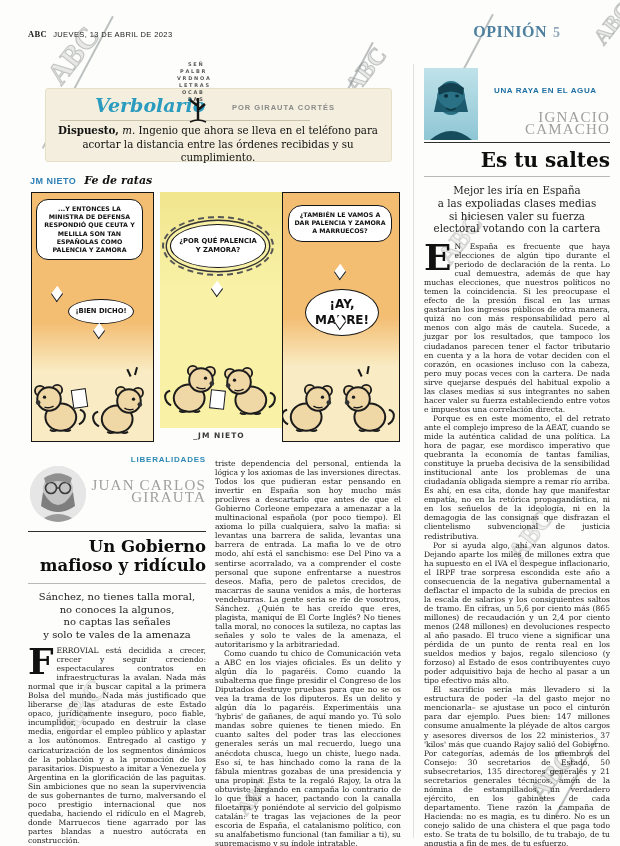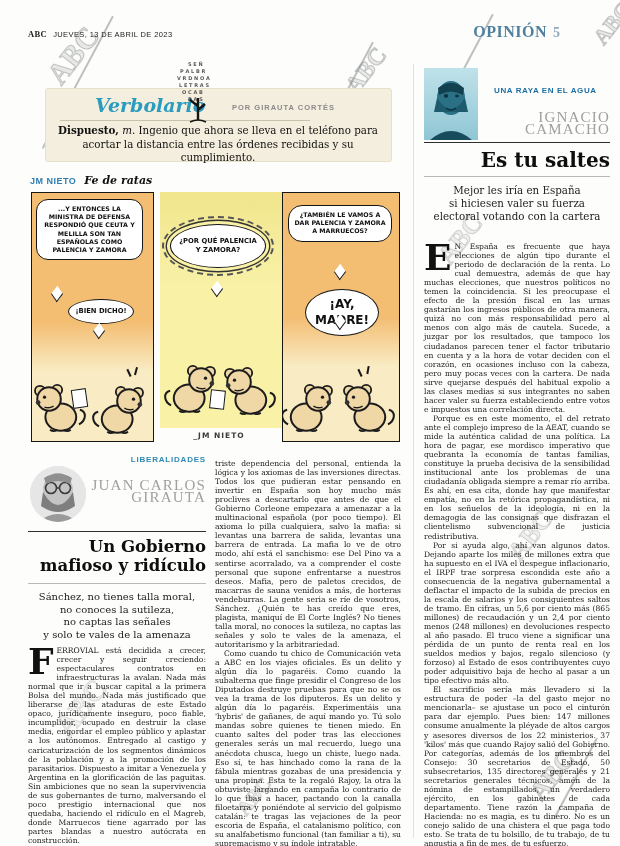--- a/index.html
+++ b/index.html
@@ -217,21 +217,21 @@
     </div>
   </div>
   <div class="rule-dark" style="left:28px;top:531px;width:178px;"></div>
   <div class="abs headline" style="left:28px;top:537px;width:178px;font-size:16.5px;line-height:19px;">
     <span style="display:block;">Un Gobierno</span>
     <span style="display:block;">mafioso y ridículo</span>
   </div>
   <div class="rule-light" style="left:28px;top:583px;width:178px;"></div>
   <div class="abs standfirst" style="left:28px;top:591px;width:178px;font-size:10px;line-height:12.5px;">
     <span>Sánchez, no tienes talla moral,</span>
-    <span>no conoces la sutileza,</span>
+    <span>no conoces la algunos,</span>
     <span>no captas las señales</span>
     <span>y solo te vales de la amenaza</span>
   </div>
   <div class="abs gir-col1 body-copy">
     <p><span class="dropcap">F</span><span>ERROVIAL está decidida a crecer, crecer y seguir creciendo: espectaculares contratos en infraestructuras la avalan. Nada más normal que ir a buscar capital a la primera Bolsa del mundo. Nada más justificado que liberarse de las ataduras de este Estado opaco, jurídicamente inseguro, poco fiable, incumplidor, ocupado en destruir la clase media, engordar el empleo público y aplastar a los autónomos. Entregado al castigo y caricaturización de los segmentos dinámicos de la población y a la promoción de los parasitarios. Dispuesto a imitar a Venezuela y Argentina en la glorificación de las paguitas. Sin ambiciones que no sean la supervivencia de sus gobernantes de turno, malversando el poco prestigio internacional que nos quedaba, haciendo el ridículo en el Magreb, donde Marruecos tiene agarrado por las partes blandas a nuestro autócrata en construcción.</span></p>
     <p class="ind"><span>No pretendo que un Gobierno de incompetentes, que castiga a los generadores de riqueza y desea la</span></p>
   </div>
   <div class="abs gir-col2 body-copy">
     <p><span>triste dependencia del personal, entienda la lógica y los axiomas de las inversiones directas. Todos los que pudieran estar pensando en invertir en España son hoy mucho más proclives a descartarlo que antes de que el Gobierno Corleone empezara a amenazar a la multinacional española (por poco tiempo). El axioma lo pilla cualquiera, salvo la mafia: si levantas una barrera de salida, levantas una barrera de entrada. La mafia lo ve de otro modo, ahí está el sanchismo: ese Del Pino va a sentirse acorralado, va a comprender el coste personal que supone enfrentarse a nuestros deseos. Mafia, pero de paletos crecidos, de macarras de sauna venidos a más, de horteras vendeburras. La gente seria se ríe de vosotros, Sánchez. ¿Quién te has creído que eres, plagista, maniquí de El Corte Inglés? No tienes talla moral, no conoces la sutileza, no captas las señales y solo te vales de la amenaza, el autoritarismo y la arbitrariedad.</span></p>
     <p class="ind"><span>Como cuando tu chico de Comunicación veta a ABC en los viajes oficiales. Es un delito y algún día lo pagaréis. Como cuando la subalterna que finge presidir el Congreso de los Diputados destruye pruebas para que no se os vea la trama de los diputeros. Es un delito y algún día lo pagaréis. Experimentáis una 'hybris' de gañanes, de aquí mando yo. Tú solo mandas sobre quienes te tienen miedo. En cuanto saltes del poder tras las elecciones generales serás un mal recuerdo, luego una anécdota chusca, luego un chiste, luego nada. Eso sí, te has hinchado como la rana de la fábula mientras gozabas de una presidencia y una propina. Esta te la regaló Rajoy, la otra la obtuviste largando en campaña lo contrario de lo que ibas a hacer, pactando con la canalla filoetarra y poniéndote al servicio del golpismo catalán: te tragas las vejaciones de la peor escoria de España, el catalanismo político, con su analfabetismo funcional (tan familiar a ti), su supremacismo y su índole intratable.</span></p>
@@ -263,20 +263,21 @@
     <div class="kicker" style="position:absolute;left:70px;top:26px;color:#1d6fa3;letter-spacing:.6px;">UNA RAYA EN EL AGUA</div>
     <div class="byline" style="position:absolute;right:0;top:52px;">
       <span style="display:block;">IGNACIO</span>
       <span style="display:block;">CAMACHO</span>
     </div>
     <div class="rule-dark" style="left:0;top:82px;width:186px;"></div>
     <div class="headline" style="position:absolute;left:0;top:88px;width:186px;font-size:20px;">Es tu saltes</div>
     <div class="rule-light" style="left:0;top:116px;width:186px;"></div>
     <div class="standfirst" style="position:absolute;left:0;top:124px;width:186px;font-size:10.3px;line-height:12.8px;">
       <span>Mejor les iría en España</span>
+      <span>a las expoliadas clases medias</span>
       <span>si hiciesen valer su fuerza</span>
       <span>electoral votando con la cartera</span>
     </div>
     <div class="body-copy" style="position:absolute;left:0;top:182px;width:186px;">
       <p><span class="dropcap">E</span><span>N España es frecuente que haya elecciones de algún tipo durante el periodo de declaración de la renta. Lo cual demuestra, además de que hay muchas elecciones, que nuestros políticos no temen la coincidencia. Si les preocupase el efecto de la presión fiscal en las urnas gastarían los ingresos públicos de otra manera, quizá no con más responsabilidad pero al menos con algo más de cautela. Sucede, a juzgar por los resultados, que tampoco los ciudadanos parecen tener el factor tributario en cuenta y a la hora de votar deciden con el corazón, en ocasiones incluso con la cabeza, pero muy pocas veces con la cartera. De nada sirve quejarse después del habitual expolio a las clases medias si sus integrantes no saben hacer valer su fuerza estableciendo entre votos e impuestos una correlación directa.</span></p>
       <p class="ind"><span>Porque es en este momento, el del retrato ante el complejo impreso de la AEAT, cuando se mide la auténtica calidad de una política. La hora de pagar, ese mordisco imperativo que quebranta la economía de tantas familias, constituye la prueba decisiva de la sensibilidad institucional ante los problemas de una ciudadanía obligada siempre a remar río arriba. Es ahí, en esa cita, donde hay que manifestar empatía, no en la retórica propagandística, ni en los señuelos de la ideología, ni en la demagogia de las consignas que disfrazan el clientelismo subvencional de justicia redistributiva.</span></p>
       <p class="ind"><span>Por si ayuda algo, ahí van algunos datos. Dejando aparte los miles de millones extra que ha supuesto en el IVA el despegue inflacionario, el IRPF trae sorpresa escondida este año a consecuencia de la negativa gubernamental a deflactar el impacto de la subida de precios en la escala de salarios y los consiguientes saltos de tramo. En cifras, un 5,6 por ciento más (865 millones) de recaudación y un 2,4 por ciento menos (248 millones) en devoluciones respecto al año pasado. El truco viene a significar una pérdida de un punto de renta real en los sueldos medios y bajos, regalo silencioso (y forzoso) al Estado de esos contribuyentes cuyo poder adquisitivo baja de hecho al pasar a un tipo efectivo más alto.</span></p>
       <p class="ind"><span>El sacrificio sería más llevadero si la estructura de poder –la del gasto mejor no mencionarla– se ajustase un poco el cinturón para dar ejemplo. Pues bien: 147 millones consume anualmente la pléyade de altos cargos y asesores diversos de los 22 ministerios. 37 'kilos' más que cuando Rajoy salió del Gobierno. Por categorías, además de los miembros del Consejo: 30 secretarios de Estado, 50 subsecretarios, 135 directores generales y 21 secretarios generales técnicos, amén de la nómina de estampillados, un verdadero ejército, en los gabinetes de cada departamento. Tiene razón la campaña de Hacienda: no es magia, es tu dinero. No es un conejo salido de una chistera el que paga todo esto. Se trata de tu bolsillo, de tu trabajo, de tu angustia a fin de mes, de tu esfuerzo.</span></p>
     </div>
   </div>

